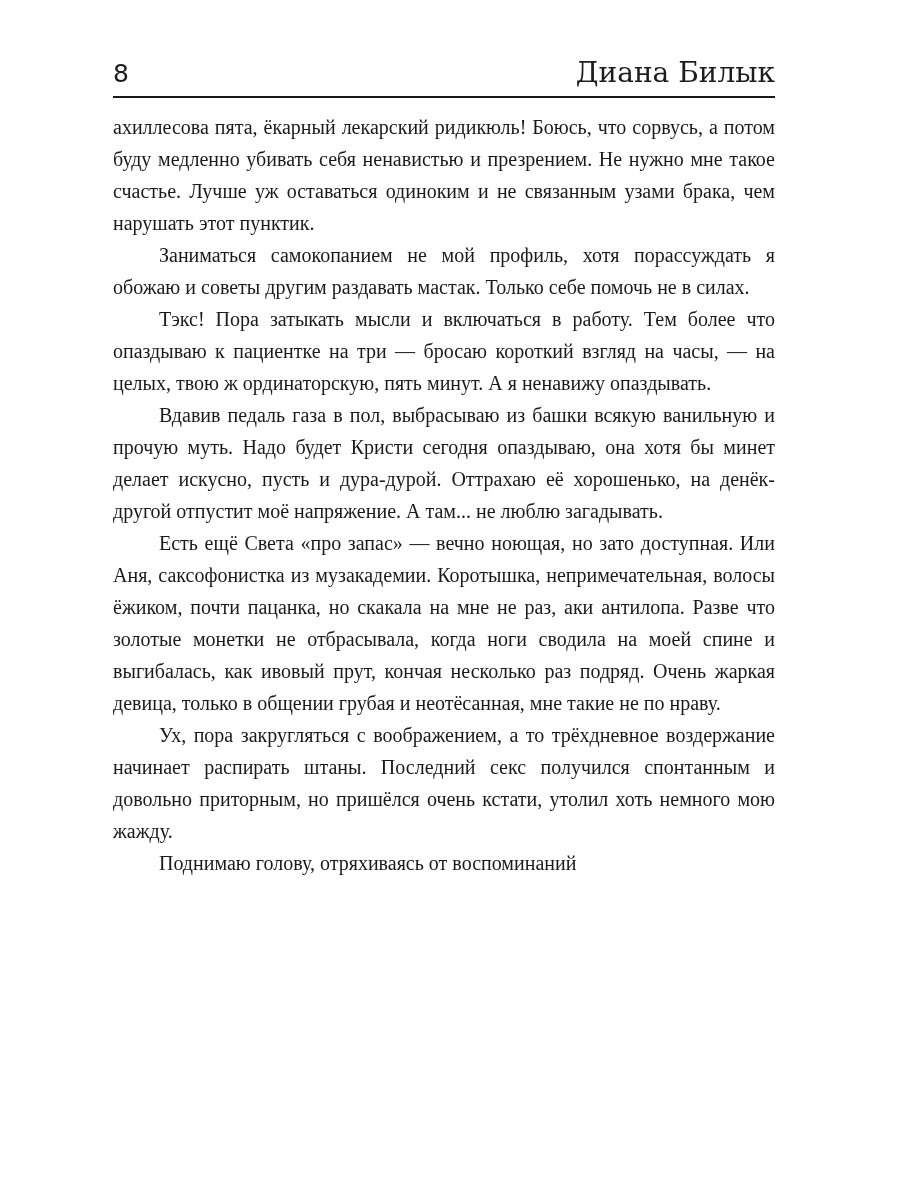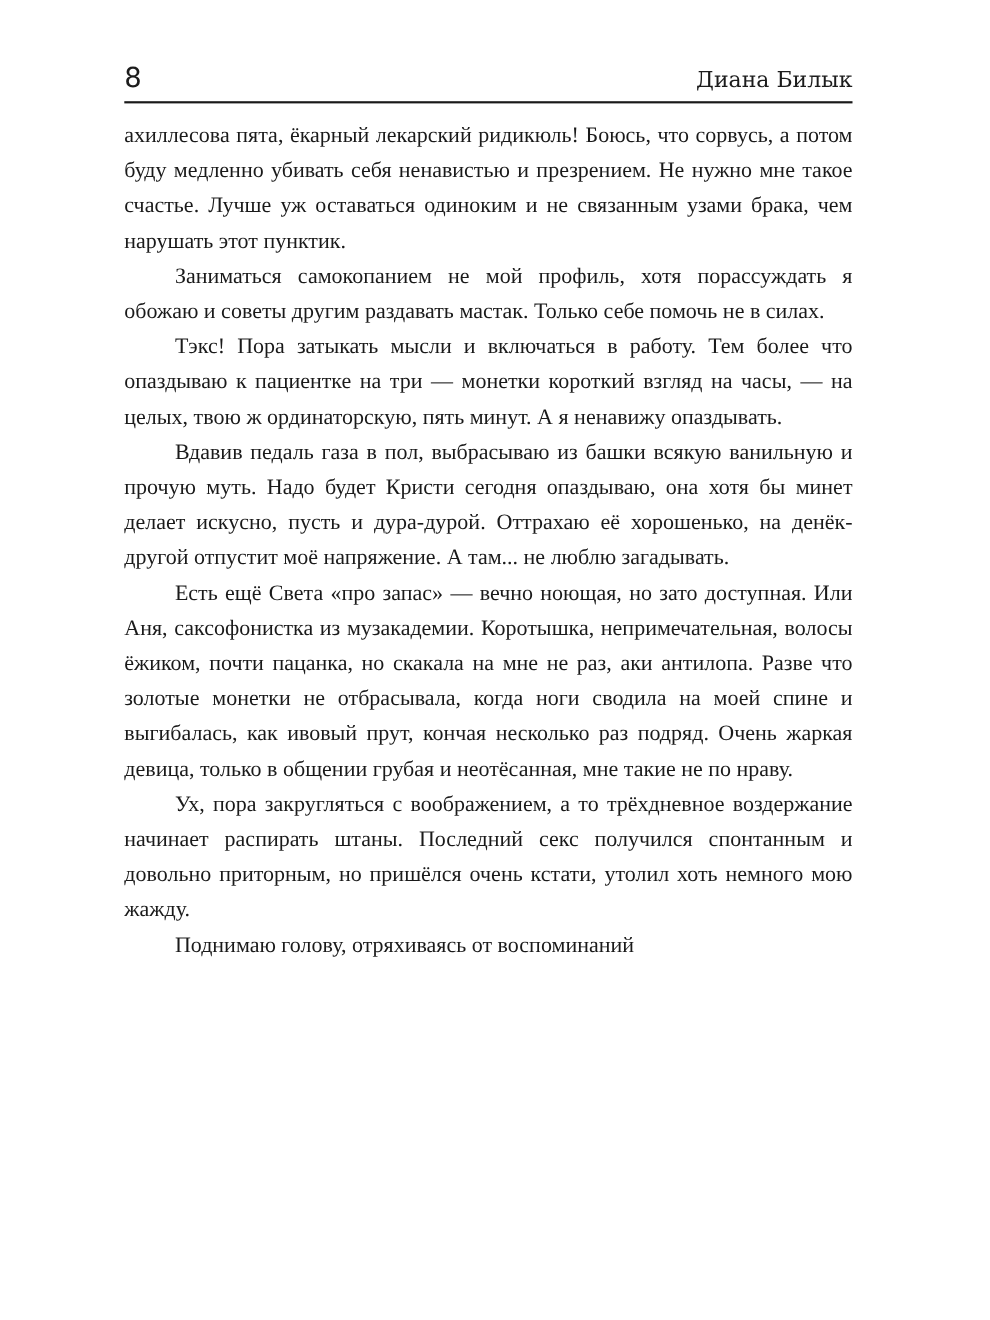--- a/index.html
+++ b/index.html
@@ -23,21 +23,21 @@
     color: #1c1c1c;
   }
   .page-number {
     font-family: "DejaVu Sans", sans-serif;
     font-size: 25px;
     font-weight: 400;
     letter-spacing: 0.5px;
   }
   .author {
     font-family: "DejaVu Serif", serif;
-    font-size: 20px;
+    font-size: 28px;
     font-weight: 400;
   }
   .header-rule {
     border: none;
     border-top: 2px solid #1a1a1a;
     margin: 7px 0 0 0;
   }
   .body-text {
     margin-top: 13px;
     font-family: "Liberation Serif", serif;
@@ -59,19 +59,19 @@
 
 <div class="page">
   <header class="page-header">
     <span class="page-number">8</span>
     <span class="author">Диана Билык</span>
   </header>
   <hr class="header-rule">
   <main class="body-text">
     <p class="para continuation">ахиллесова пята, ёкарный лекарский ридикюль! Боюсь, что сорвусь, а потом буду медленно убивать себя ненавистью и презрением. Не нужно мне такое счастье. Лучше уж оставаться одиноким и не связанным узами брака, чем нарушать этот пунктик.</p>
     <p class="para">Заниматься самокопанием не мой профиль, хотя порассуждать я обожаю и советы другим раздавать мастак. Только себе помочь не в силах.</p>
-    <p class="para">Тэкс! Пора затыкать мысли и включаться в работу. Тем более что опаздываю к пациентке на три — монетки короткий взгляд на часы, — на целых, твою ж ординаторскую, пять минут. А я ненавижу опаздывать.</p>
+    <p class="para">Тэкс! Пора затыкать мысли и включаться в работу. Тем более что опаздываю к пациентке на три — бросаю короткий взгляд на часы, — на целых, твою ж ординаторскую, пять минут. А я ненавижу опаздывать.</p>
     <p class="para">Вдавив педаль газа в пол, выбрасываю из башки всякую ванильную и прочую муть. Надо будет Кристи сегодня опаздываю, она хотя бы минет делает искусно, пусть и дура-дурой. Оттрахаю её хорошенько, на денёк-другой отпустит моё напряжение. А там... не люблю загадывать.</p>
     <p class="para">Есть ещё Света «про запас» — вечно ноющая, но зато доступная. Или Аня, саксофонистка из музакадемии. Коротышка, непримечательная, волосы ёжиком, почти пацанка, но скакала на мне не раз, аки антилопа. Разве что золотые монетки не отбрасывала, когда ноги сводила на моей спине и выгибалась, как ивовый прут, кончая несколько раз подряд. Очень жаркая девица, только в общении грубая и неотёсанная, мне такие не по нраву.</p>
     <p class="para">Ух, пора закругляться с воображением, а то трёхдневное воздержание начинает распирать штаны. Последний секс получился спонтанным и довольно приторным, но пришёлся очень кстати, утолил хоть немного мою жажду.</p>
     <p class="para">Поднимаю голову, отряхиваясь от воспоминаний</p>
   </main>
 </div>
 
 </body></html>

